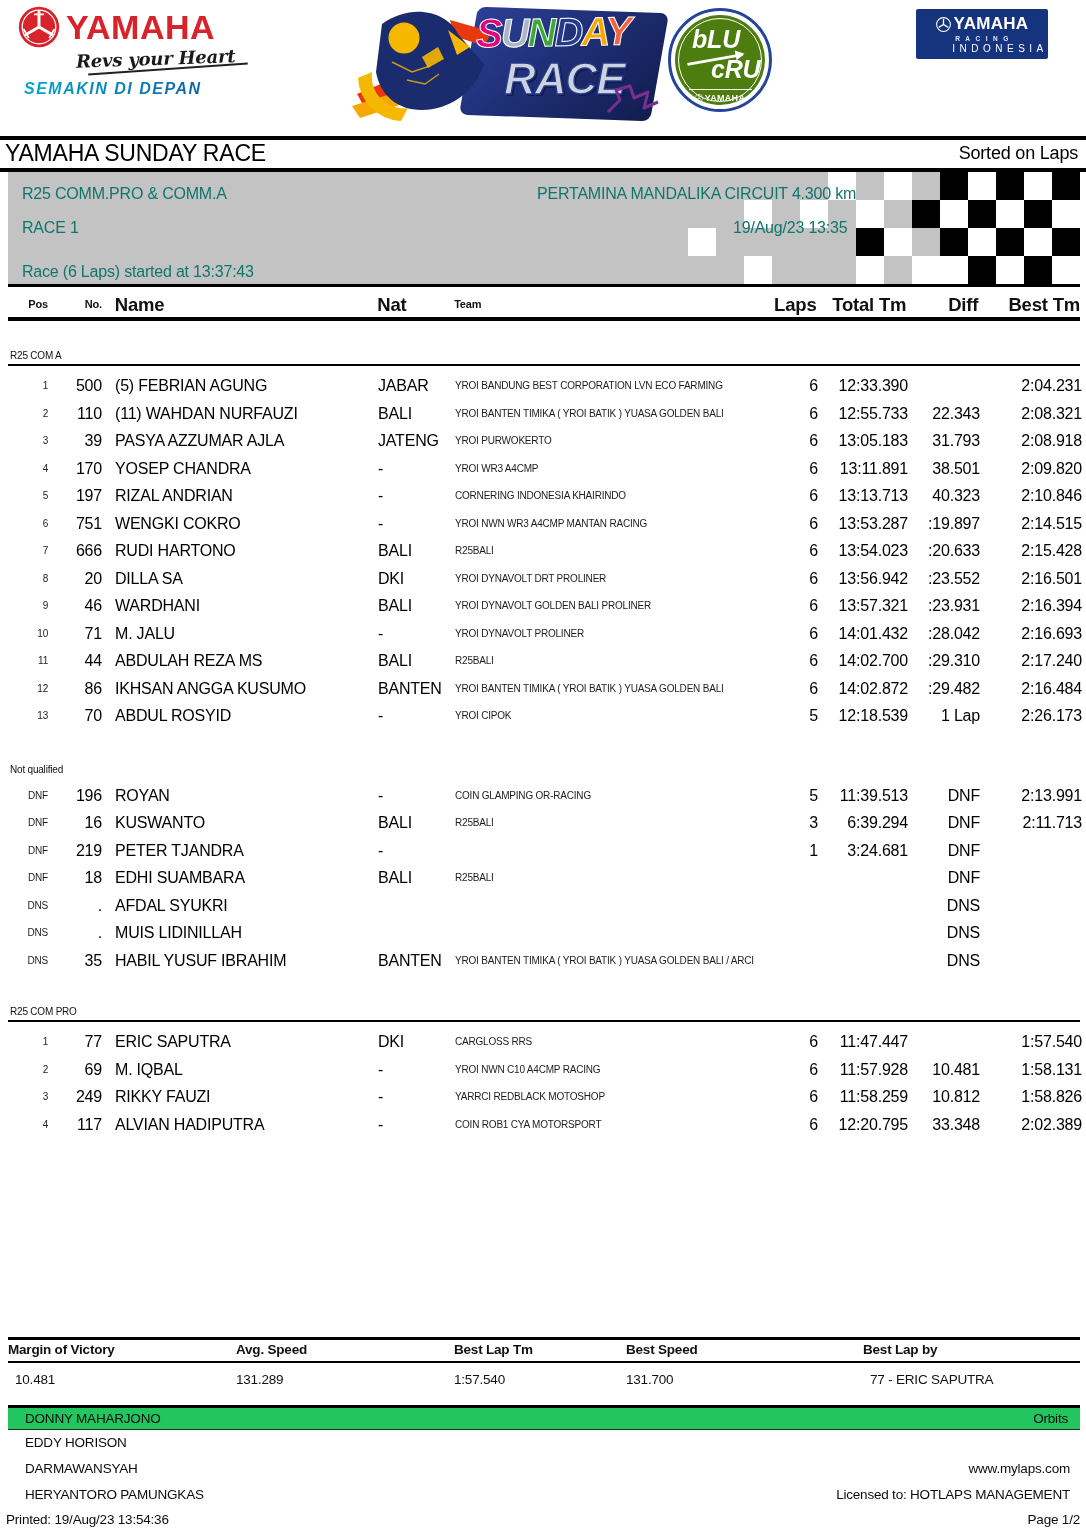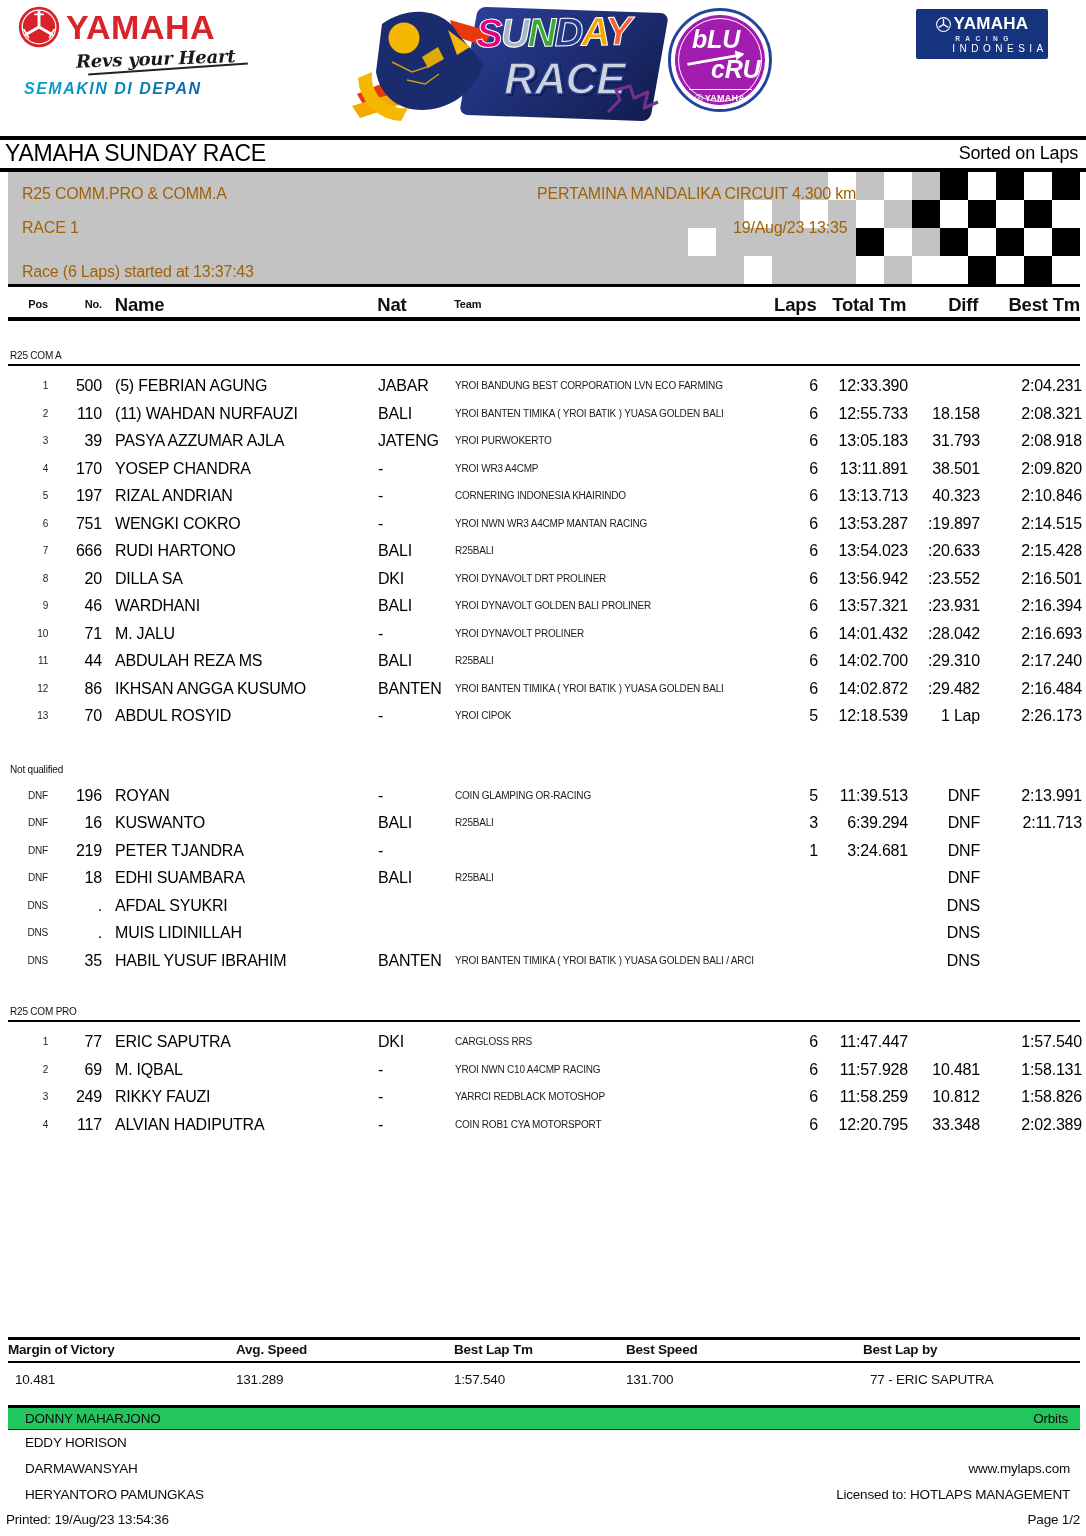--- a/index.html
+++ b/index.html
@@ -30,21 +30,21 @@
   .sr-sunday { position:absolute; left:124px; top:8px; font-size:40px; font-weight:bold;
     font-style:italic; letter-spacing:-2px; transform:rotate(-1deg); white-space:nowrap; }
   .sr-sunday span { -webkit-text-stroke:1px #ffffff; }
   .sr-race { position:absolute; left:152px; top:52px; font-size:44px; font-weight:bold;
     font-style:italic; letter-spacing:-1px; color:#ccd3dc; -webkit-text-stroke:1.5px #25388c;
     text-shadow:2px 2px 0 #101b4d; }
   .sr-bike { position:absolute; left:0; top:0; width:145px; height:126px; }
   .sr-track { position:absolute; right:2px; bottom:8px; width:60px; height:48px; }
   .bc { position:absolute; left:668px; top:8px; width:104px; height:104px; border:3px solid #24449c;
     border-radius:50%; background:#fff; padding:4px; }
-  .bc-disc { width:100%; height:100%; border-radius:50%; background:#a21caf; position:relative; overflow:hidden; }
+  .bc-disc { width:100%; height:100%; border-radius:50%; background:#4d7c0f; position:relative; overflow:hidden; }
   .bc-ring { position:absolute; inset:3px; border:1.5px solid #fff; border-radius:50%; }
   .bc-l1 { position:absolute; left:17px; top:10px; font-style:italic; font-weight:bold; font-size:25px; color:#fff; }
   .bc-slash { position:absolute; left:12px; top:43px; width:56px; height:2.5px; background:#fff; transform:rotate(-10deg); }
   .bc-slash:before { content:""; position:absolute; right:-2px; top:-4px; border-left:9px solid #fff;
     border-top:5px solid transparent; border-bottom:5px solid transparent; }
   .bc-l2 { position:absolute; left:36px; top:40px; font-style:italic; font-weight:bold; font-size:25px; color:#fff; }
   .bc-div { position:absolute; left:15%; right:15%; top:74px; height:1px; background:#fff; }
   .bc-ym { position:absolute; left:0; right:0; top:78px; text-align:center; color:#fff;
     font-size:9px; font-weight:800; letter-spacing:0.3px; display:flex; align-items:center; justify-content:center; gap:2px; }
   .yri { position:absolute; left:916px; top:9px; width:132px; height:50px; background:#16337d;
@@ -58,21 +58,21 @@
     display:flex; justify-content:space-between; align-items:center; }
   .title { font-size:23px; font-weight:400; color:#000; }
   .sorted { font-size:18px; font-weight:400; color:#000; }
   .rule2 { position:absolute; left:0; right:0; top:168px; height:4px; background:#000; }
   
   .infobox { position:absolute; left:8px; width:1072px; top:172px; height:112px; background:#c3c3c3; }
   .rule3 { position:absolute; left:8px; width:1072px; top:284px; height:3px; background:#000; }
   .flag { position:absolute; right:6px; top:172px; width:392px; height:112px;
     display:grid; grid-template-rows:repeat(4,28px); grid-template-columns:repeat(14,28px); z-index:1; }
   .f-g { background:#c3c3c3; } .f-w { background:#ffffff; } .f-b { background:#000000; }
-  .info-text { position:absolute; z-index:2; font-size:16px; height:20px; line-height:20px; color:#a16207; white-space:nowrap; }
+  .info-text { position:absolute; z-index:2; font-size:16px; height:20px; line-height:20px; color:#0f766e; white-space:nowrap; }
   .it-class { left:22px; top:184px; }
   .it-circuit { left:537px; top:184px; }
   .it-race { left:22px; top:218px; }
   .it-dt { left:733px; top:218px; }
   .it-start { left:22px; top:254px;margin-top:8px; }
   
   .thead { position:absolute; left:8px; width:1072px; top:292px; height:29px;
     border-bottom:4px solid #000; display:flex; line-height:25px; font-weight:bold; white-space:nowrap; }
   .th-big { font-size:18.5px; } .th-sm { font-size:11px; }
   .c-pos  { width:40px;  text-align:right; }
@@ -311,21 +311,21 @@
             <span class="c-best">2:04.231</span>
           </div>
           <div class="trow">
             <span class="c-pos">2</span>
             <span class="c-no">110</span>
             <span class="c-name">(11) WAHDAN NURFAUZI</span>
             <span class="c-nat">BALI</span>
             <span class="c-team">YROI BANTEN TIMIKA ( YROI BATIK ) YUASA GOLDEN BALI</span>
             <span class="c-laps">6</span>
             <span class="c-total">12:55.733</span>
-            <span class="c-diff">18.158</span>
+            <span class="c-diff">22.343</span>
             <span class="c-best">2:08.321</span>
           </div>
           <div class="trow">
             <span class="c-pos">3</span>
             <span class="c-no">39</span>
             <span class="c-name">PASYA AZZUMAR AJLA</span>
             <span class="c-nat">JATENG</span>
             <span class="c-team">YROI PURWOKERTO</span>
             <span class="c-laps">6</span>
             <span class="c-total">13:05.183</span>

